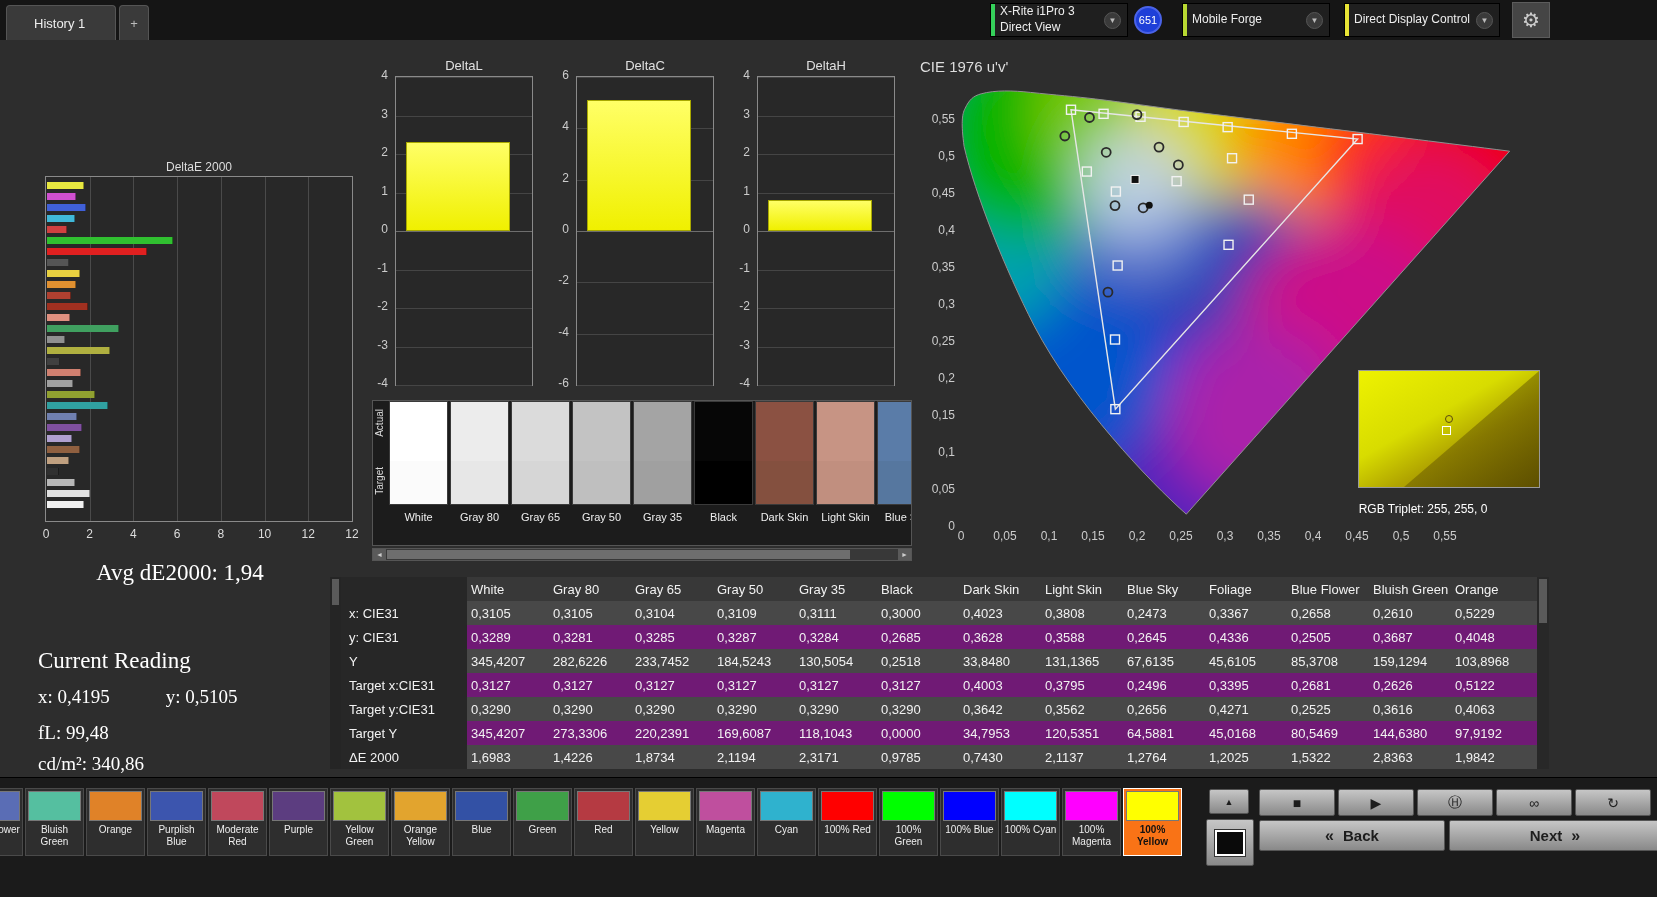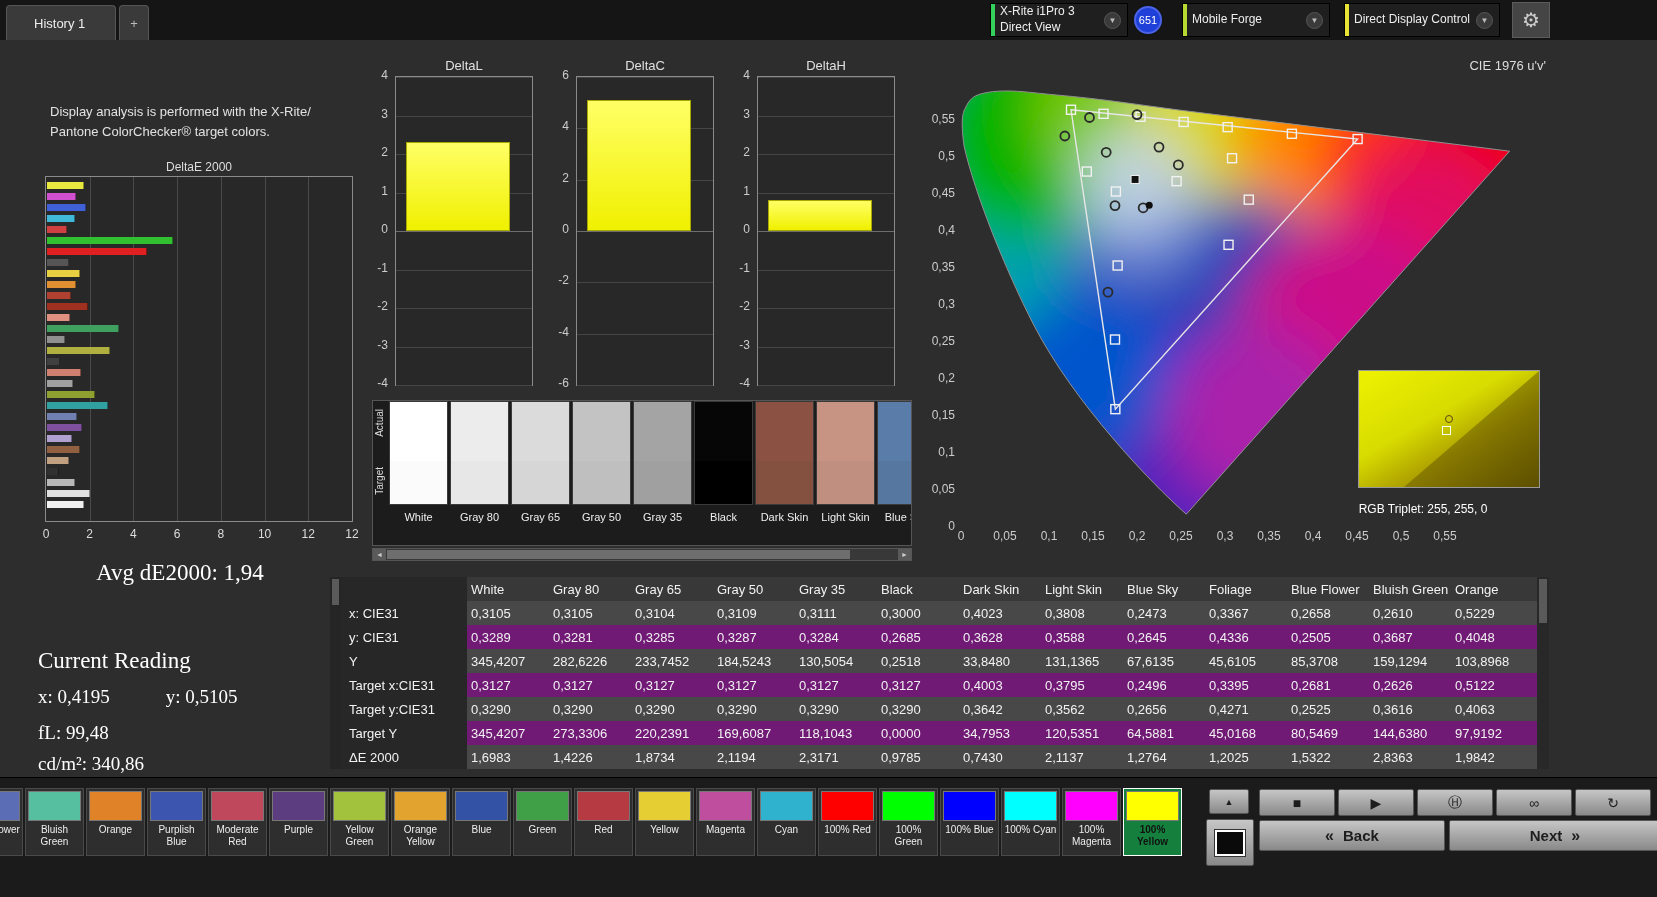--- a/index.html
+++ b/index.html
@@ -71,21 +71,21 @@
   .sw-actual { height:58%; } .sw-target { height:42%; }
   .sw-label { font-size:11px; color:#eee; text-align:center; padding-top:6px; white-space:nowrap; }
   #sw-scroll { position:absolute; left:372px; top:548px; width:540px; height:13px; background:#383838;
                border:1px solid #555; }
   .sw-arr { position:absolute; top:0; width:13px; height:11px; background:#5a5a5a; color:#ccc; font-size:7px;
             display:flex; align-items:center; justify-content:center; }
   #sw-arr-l { left:0; } #sw-arr-r { right:0; }
   #sw-thumb { position:absolute; left:14px; top:1px; width:86%; height:9px; background:#6e6e6e; }
 
   
-  #cie-title { position:absolute; left:920px; top:58px; width:626px; text-align:right; font-size:13px; color:#ddd; }
+  #cie-title { position:absolute; left:920px; top:58px; width:626px; text-align:left; font-size:15px; color:#ddd; }
   #cie-svg { position:absolute; left:925px; top:74px; }
   #cie-inset { position:absolute; left:1358px; top:370px; width:182px; height:118px; border:1px solid #999;
                background:linear-gradient(150deg,#eef200 0%,#d8dc00 40%,#b0a400 62%,#7a6c00 100%); overflow:hidden; }
   #inset-dark { position:absolute; inset:0; clip-path:polygon(100% 0,100% 100%,25% 100%);
                 background:linear-gradient(135deg, rgba(120,100,0,.25), rgba(70,55,0,.55)); }
   .inset-mk-c { position:absolute; left:86px; top:44px; width:8px; height:8px; border:1.5px solid #5a4a10; border-radius:50%; }
   .inset-mk-s { position:absolute; left:83px; top:55px; width:9px; height:9px; border:1.5px solid #fff; }
   #rgb-text { position:absolute; left:1300px; top:502px; width:246px; text-align:center; font-size:12px; color:#fff; }
 
   
@@ -105,21 +105,21 @@
 
   
   #bottombar { position:absolute; left:0; top:777px; width:1657px; height:120px; background:#1b1b1b;
                border-top:1px solid #000; }
   #patch-row { position:absolute; left:0; top:10px; width:1200px; height:74px; display:flex; overflow:hidden; }
   .patch { width:59px; flex:0 0 59px; margin-right:2px; background:#2e2e2e; border:1px solid #4a4a4a;
            padding:2px; height:68px; cursor:pointer; }
   .patch:first-child { margin-left:-36px; }
   .patch-color { height:30px; border:1px solid #777; }
   .patch-label { font-size:10px; line-height:1.15; text-align:center; color:#eee; padding-top:3px; }
-  .patch.selected { background:#15803d; border-color:#fff; }
+  .patch.selected { background:#f97316; border-color:#fff; }
   .patch.selected .patch-label { color:#111; font-weight:bold; }
   .gbtn { background:linear-gradient(#c6c6c6,#898989); border:1px solid #555; border-radius:2px; color:#1d1d1d;
           display:flex; align-items:center; justify-content:center; cursor:pointer; }
   #up-btn { position:absolute; left:1209px; top:11px; width:40px; height:25px; font-size:9px; }
   #pattern-btn { position:absolute; left:1206px; top:41px; width:48px; height:47px; }
   #pattern-box { width:30px; height:26px; background:#0a0a0a; border:2px solid #fff; outline:1px solid #333; }
   #icon-row { position:absolute; left:1259px; top:11px; width:398px; height:27px; display:flex; gap:3px; overflow:hidden; }
   .ibtn { flex:0 0 76px; font-size:14px; }
   #nav-row { position:absolute; left:1259px; top:42px; width:398px; height:31px; display:flex; gap:4px; overflow:hidden; }
   .nav-btn { font-size:15px; font-weight:bold; gap:9px; }
@@ -162,24 +162,20 @@
       <div class="accent" id="acc-ddc" style="background: rgb(232, 228, 53);"></div>
       <div class="dd-lines">
           <div>Direct Display Control</div>
         </div>
       <span class="dd-chev">▼</span>
     </div>
 
     <div id="gear">⚙</div>
   </div>
 
-  <div id="cc-sub">
-    <div>Display analysis is performed with the X-Rite/</div>
-    <div>Pantone ColorChecker® target colors.</div>
-  </div>
 
   <div id="de-title">DeltaE 2000</div>
   <div id="de-chart">
     <div id="de-grid">
         <div class="de-grid" style="left: 43.7143px;"></div>
         <div class="de-grid" style="left: 87.4286px;"></div>
         <div class="de-grid" style="left: 131.143px;"></div>
         <div class="de-grid" style="left: 174.857px;"></div>
         <div class="de-grid" style="left: 218.571px;"></div>
         <div class="de-grid" style="left: 262.286px;"></div>

